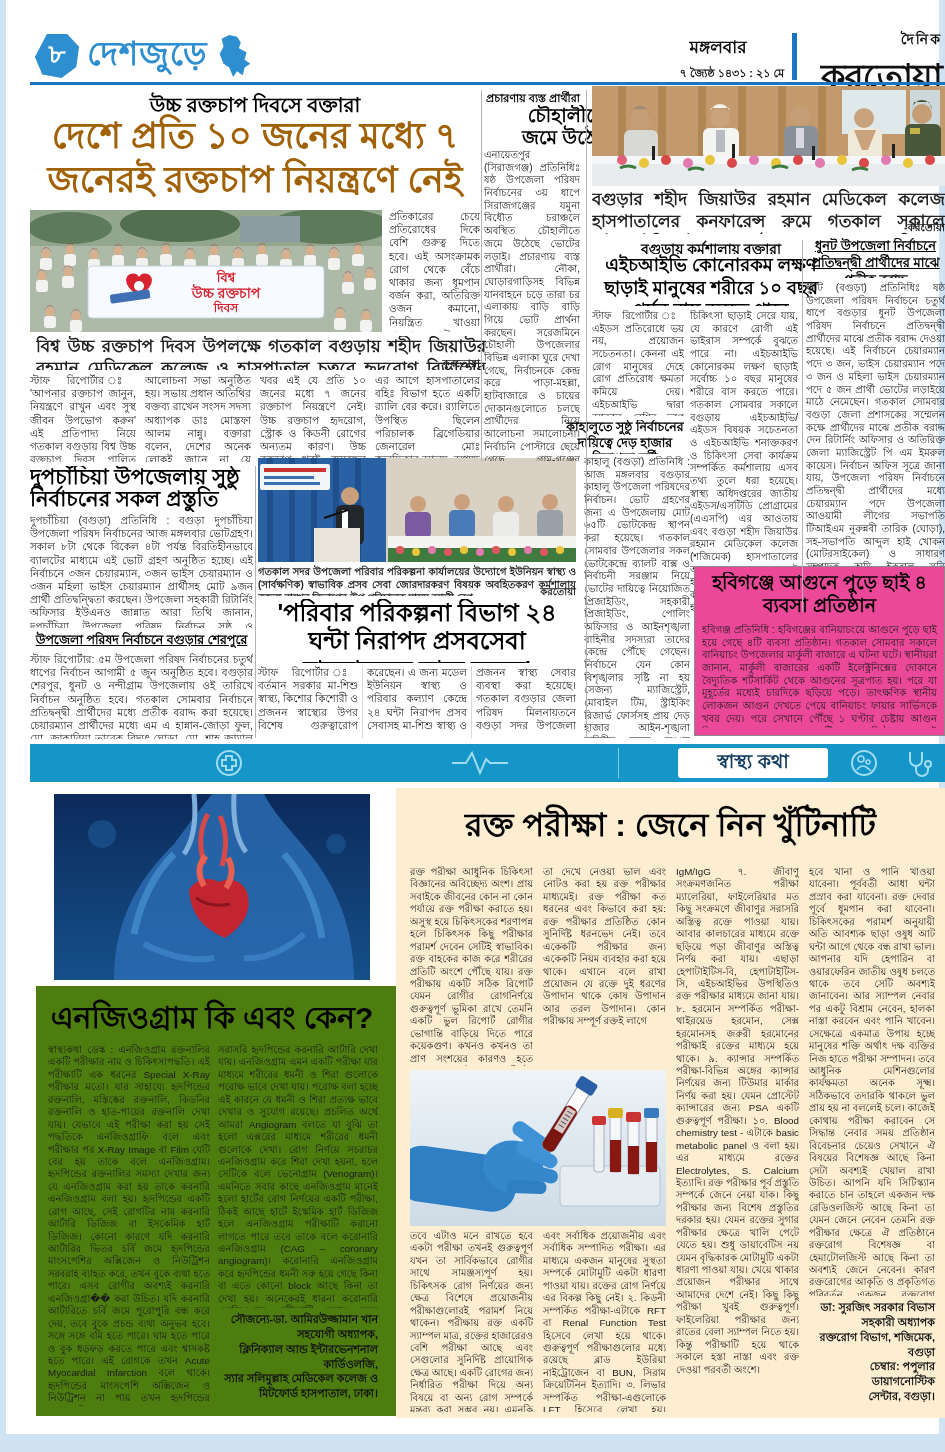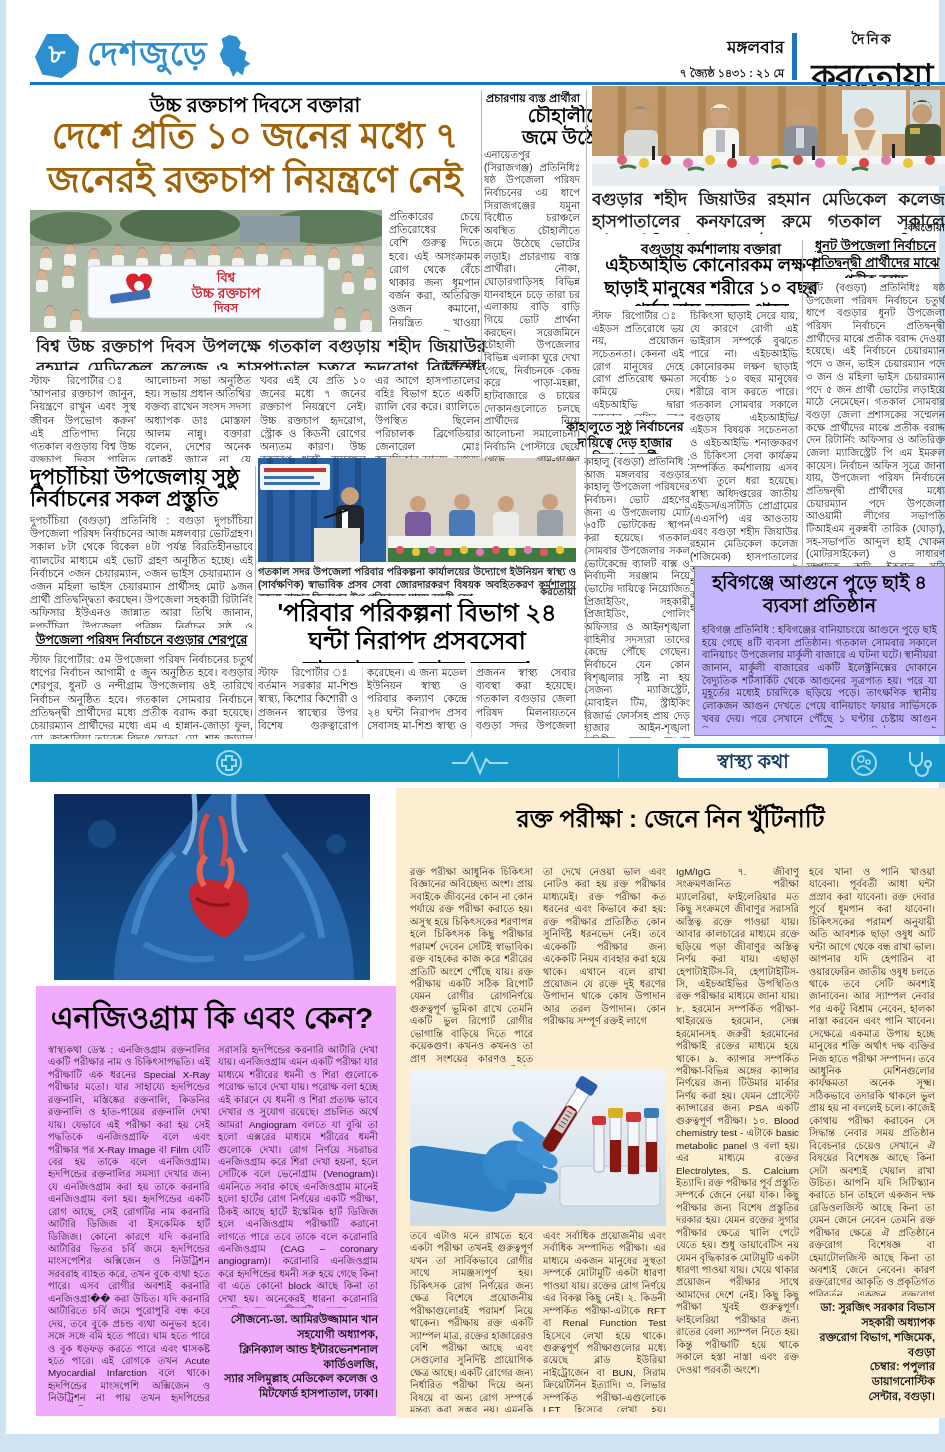--- a/index.html
+++ b/index.html
@@ -19,32 +19,32 @@
   .rule-blue{position:absolute;background:#1b74bd;}
   .photo{position:absolute;overflow:hidden;background:#ccc;}
   .photo svg{display:block;width:100%;height:100%;}
   
   .logo-wrap{position:absolute;left:34px;top:28px;display:flex;align-items:center;gap:7px;}
   .logo-hex{width:46px;height:46px;background:#2e8fd0;display:flex;align-items:center;justify-content:center;
             color:#fff;font-size:26px;font-weight:bold;
             clip-path:polygon(28% 2%,72% 2%,98% 30%,92% 74%,60% 98%,18% 90%,2% 52%);}
   .logo-name{font-size:33px;font-weight:bold;color:#2e8fd0;letter-spacing:1px;}
   .dateline{position:absolute;left:652px;top:34px;width:132px;text-align:right;}
-  .dateline .wd{font-size:17px;font-weight:bold;}
+  .dateline .wd{font-size:17px;font-weight:bold;text-align:center;}
   .dateline .dt{font-size:11px;font-weight:bold;margin-top:3px;}
   .mast-bar{position:absolute;left:792px;top:33px;width:5px;height:47px;background:#1b74bd;}
-  .masthead{position:absolute;left:802px;top:28px;width:140px;text-align:center;}
+  .masthead{position:absolute;left:802px;top:28px;width:140px;text-align:right;}
   .masthead .pre{font-size:14px;font-weight:bold;letter-spacing:2px;}
   .masthead .nm{font-size:35px;font-weight:bold;letter-spacing:-1px;margin-top:-2px;}
   
   .hbanner{position:absolute;left:30px;top:744px;width:915px;height:38px;background:#1595c8;}
   .hbanner .titlebox{position:absolute;left:648px;top:4px;width:150px;height:30px;background:#fff;border-radius:3px;
                      display:flex;align-items:center;justify-content:center;font-size:19px;font-weight:bold;color:#123a5e;}
   .hbanner .sep{position:absolute;top:4px;width:1px;height:30px;background:#7fcbe4;}
-  .greenpanel{position:absolute;left:36px;top:986px;width:412px;height:430px;background:#f0abfc;}
+  .greenpanel{position:absolute;left:36px;top:986px;width:412px;height:430px;background:#4d7c0f;}
   .creampanel{position:absolute;left:396px;top:788px;width:549px;height:630px;background:#fdeed2;}
   .credit-block{font-size:11px;font-weight:bold;line-height:1.35;text-align:right;color:#111;}
 </style>
 </head>
 <body>
 
 <div class="page">
 
   <div class="edge" style="left:0;top:0;width:6px;height:1452px;"></div>
   <div class="edge" style="right:0;top:0;width:6px;height:1452px;"></div>
@@ -235,21 +235,21 @@
   <div class="abs credit" style="left:860px;top:220px;width:85px;">-করতোয়া</div>
 
   <div class="abs kicker" style="left:592px;top:238px;width:238px;height:16px;font-size:14px;">বগুড়ায় কর্মশালায় বক্তারা</div>
   <div class="abs hl" style="left:592px;top:254px;width:238px;height:52px;font-size:18px;line-height:1.25;">এইচআইভি কোনোরকম লক্ষণ ছাড়াই মানুষের শরীরে ১০ বছর পর্যন্ত বাস করতে পারে</div>
   <div class="abs body-txt" style="left:592px;top:310px;width:92px;height:106px;font-size:10px;">স্টাফ রিপোর্টার ঃ এইডস প্রতিরোধে ভয় নয়, প্রয়োজন সচেতনতা। কেননা এই রোগ মানুষের দেহে রোগ প্রতিরোধ ক্ষমতা কমিয়ে দেয়। এইচআইভি দ্বারা আক্রান্ত বেশির ভাগ রোগীই কোনো লক্ষণ ছাড়া এ রোগ বহন করে। তবে কখনো কখনো এ ভাইরাসে আক্রান্ত হওয়ার ৬ থেকে ৭ সপ্তাহ পর কিছু কিছু নির্দিষ্ট লক্ষণ দেখা দিতে পারে। যেমন-জ্বর, গলাব্যথা, মাথাব্যথা, মুখের অভ্যন্তরে ঘা, দীর্ঘমেয়াদি কাশি, স্বাস্থ্যের অবনতি, লসিকা গ্রন্থি ফুলে ওঠা ইত্যাদি। এসব লক্ষণ কোনো</div>
   <div class="abs body-txt" style="left:690px;top:310px;width:108px;height:304px;font-size:10px;">চিকিৎসা ছাড়াই সেরে যায়, যে কারণে রোগী এই ভাইরাস সম্পর্কে বুঝতে পারে না। এইচআইভি কোনোরকম লক্ষণ ছাড়াই সর্বোচ্চ ১০ বছর মানুষের শরীরে বাস করতে পারে। গতকাল সোমবার সকালে বগুড়ায় এইচআইভি/এইডস বিষয়ক সচেতনতা ও এইচআইভি শনাক্তকরণ ও চিকিৎসা সেবা কার্যক্রম সম্পর্কিত কর্মশালায় এসব তথ্য তুলে ধরা হয়েছে। স্বাস্থ্য অধিদপ্তরের জাতীয় এইডস/এসটিডি প্রোগ্রামের (এএসপি) এর আওতায় এবং বগুড়া শহীদ জিয়াউর রহমান মেডিকেল কলেজ (শজিমেক) হাসপাতালের আয়োজনে এই হাসপাতালের কনফারেন্স কক্ষে কর্মশালাটি অনুষ্ঠিত হয়। কর্মশালায় প্রধান অতিথি হিসেবে উপস্থিত ছিলেন বগুড়া সাত আসনের সংসদ সদস্য এবং বিএমএ (বাংলাদেশ মেডিকেল এসোসিয়েশন) এর সভাপতি ডাঃ মোস্তফা আলম নান্নু এমপি। শহীদ জিয়াউর রহমান মেডিকেল কলেজ (শজিমেক) হাসপাতালের পরিচালক ব্রিগেডিয়ার জেনারেল ডাঃ জুলফিকার আলমের সভাপতিত্বে বিশেষ অতিথি হিসেবে উপস্থিত ছিলেন শজিমেক (৬ পৃ: ৪ ক: প্র:)</div>
 
   <div class="abs hl hl-ul" style="left:806px;top:238px;width:139px;height:40px;font-size:13px;line-height:1.3;">ধুনট উপজেলা নির্বাচনে প্রতিদ্বন্দ্বী প্রার্থীদের মাঝে প্রতীক বরাদ্দ</div>
   <div class="abs body-txt" style="left:806px;top:282px;width:139px;height:330px;font-size:10px;">ধুনট (বগুড়া) প্রতিনিধিঃ ষষ্ঠ উপজেলা পরিষদ নির্বাচনে চতুর্থ ধাপে বগুড়ার ধুনট উপজেলা পরিষদ নির্বাচনে প্রতিদ্বন্দ্বী প্রার্থীদের মাঝে প্রতীক বরাদ্দ দেওয়া হয়েছে। এই নির্বাচনে চেয়ারম্যান পদে ৩ জন, ভাইস চেয়ারম্যান পদে ৩ জন ও মহিলা ভাইস চেয়ারম্যান পদে ৫ জন প্রার্থী ভোটের লড়াইয়ে মাঠে নেমেছেন। গতকাল সোমবার বগুড়া জেলা প্রশাসকের সম্মেলন কক্ষে প্রার্থীদের মাঝে প্রতীক বরাদ্দ দেন রিটার্নিং অফিসার ও অতিরিক্ত জেলা ম্যাজিস্ট্রেট পি এম ইমরুল কায়েস। নির্বাচন অফিস সূত্রে জানা যায়, উপজেলা পরিষদ নির্বাচনে প্রতিদ্বন্দ্বী প্রার্থীদের মধ্যে চেয়ারম্যান পদে উপজেলা আওয়ামী লীগের সভাপতি টিআইএম নুরুন্নবী তারিক (ঘোড়া), সহ-সভাপতি আব্দুল হাই খোকন (মোটরসাইকেল) ও সাধারণ সম্পাদক অমি ইকবাল সনি (আনারস)। ভাইস চেয়ারম্যান পদে উপজেলা ছাত্রলীগের সাবেক সভাপতি ইকবাল হোসেন রিপন (তালা), পৌর যুবলীগের সাবেক সম্পাদক চপল মাহমুদ (টিউবওয়েল) ও যুবলীগ নেতা অমৃত কুমার সাহা লিটন (মাইক) এবং মহিলা ভাইস চেয়ারম্যান পদে উপজেলা আওয়ামী লীগের সাবেক মহিলা বিষয়ক সম্পাদক নাজনীন নাহার (হাঁস), উপজেলা মহিলা আওয়ামী লীগের সভাপতি পপি সাহা (কলস), সাধারণ সম্পাদক সুলতানা জাহান (সেলাই মেশিন), এলাঙ্গী ইউনিয়ন আওয়ামী লীগের মহিলা বিষয়ক সম্পাদিকা রেবেকা সুলতানা রেবা (ফুটবল) ও উপজেলা যুব মহিলা লীগের সভাপতি সিমা আক্তার (প্রজাপতি)। ধুনট উপজেলা নির্বাচন কর্মকর্তা নুরুজ্জামান খান বলেন, এ উপজেলার মোট ভোটার সংখ্যা ২ লাখ ৪৫ হাজার ৩২৪ জন। এদের মধ্যে পুরুষ ভোটার ১ লাখ ২৬ হাজার ৬৪৪ জন এবং মহিলা ভোটার ১ লাখ ১৮ হাজার ৬৮০ জন। ভোট কেন্দ্রের সংখ্যা ৮০টি।</div>
 
-  <div class="abs" style="left:694px;top:566px;width:251px;height:170px;background:#c4b5fd;border:1px solid #8a8a8a;padding:5px 7px;">
+  <div class="abs" style="left:694px;top:566px;width:251px;height:170px;background:#ec4899;border:1px solid #8a8a8a;padding:5px 7px;">
     <div class="hl" style="font-size:19px;line-height:1.2;height:48px;">হবিগঞ্জে আগুনে পুড়ে ছাই ৪ ব্যবসা প্রতিষ্ঠান</div>
     <div class="body-txt" style="height:104px;margin-top:4px;font-size:10px;">হবিগঞ্জ প্রতিনিধি : হবিগঞ্জের বানিয়াচংয়ে আগুনে পুড়ে ছাই হয়ে গেছে ৪টি ব্যবসা প্রতিষ্ঠান। গতকাল সোমবার সকালে বানিয়াচং উপজেলার মার্কুলী বাজারে এ ঘটনা ঘটে। স্থানীয়রা জানান, মার্কুলী বাজারের একটি ইলেক্ট্রনিক্সের দোকানে বৈদ্যুতিক শর্টসার্কিট থেকে আগুনের সূত্রপাত হয়। পরে যা মুহূর্তের মধ্যেই চারদিকে ছড়িয়ে পড়ে। তাৎক্ষণিক স্থানীয় লোকজন আগুন দেখতে পেয়ে বানিয়াচং ফায়ার সার্ভিসকে খবর দেয়। পরে সেখানে পৌঁছে ১ ঘণ্টার চেষ্টায় আগুন নিয়ন্ত্রণে আনা হয়। ততক্ষণে ৪টি ব্যবসা প্রতিষ্ঠান পুড়ে ছাই হয়ে যায়। এ ব্যাপারে বানিয়াচং ফায়ার সার্ভিস লিডার মো. রিয়াজ উদ্দিন জানান, একটি ইলেক্ট্রনিক্সের দোকানে বৈদ্যুতিক শর্টসার্কিট থেকে আগুনের সূত্রপাত হয়। ১ ঘণ্টার চেষ্টায় আগুন নিয়ন্ত্রণে আসে। আগুনে ৪টি দোকান পুড়ে ছাই হয়ে গেছে।</div>
   </div>
 
   <div class="vline" style="left:481px;top:90px;height:372px;"></div>
   <div class="vline" style="left:586px;top:90px;height:648px;"></div>
   <div class="vline" style="left:802px;top:240px;height:372px;"></div>
   <div class="vline" style="left:255px;top:466px;height:272px;"></div>
 
   <div class="hbanner">
@@ -304,21 +304,21 @@
     <div class="abs credit-block" style="left:182px;top:326px;width:160px;height:96px;">
       <div>সৌজন্যে-ডা. আমিরউজ্জামান খান</div>
       <div>সহযোগী অধ্যাপক,</div>
       <div>ক্লিনিক্যাল আন্ড ইন্টারভেনশনাল কার্ডিওলজি,</div>
       <div>স্যার সলিমুল্লাহ মেডিকেল কলেজ ও</div>
       <div>মিটফোর্ড হাসপাতাল, ঢাকা।</div>
     </div>
   </div>
 
   <div class="creampanel">
-    <div class="abs hl" style="left:10px;top:12px;width:529px;height:56px;font-size:24px;">রক্ত পরীক্ষা : জেনে নিন খুঁটিনাটি</div>
+    <div class="abs hl" style="left:10px;top:12px;width:529px;height:56px;font-size:32px;">রক্ত পরীক্ষা : জেনে নিন খুঁটিনাটি</div>
 
     <div class="abs body-txt" style="left:14px;top:78px;width:123px;height:200px;font-size:9.8px;">রক্ত পরীক্ষা আধুনিক চিকিৎসা বিজ্ঞানের অবিচ্ছেদ্য অংশ। প্রায় সবাইকে জীবনের কোন না কোন পর্যায়ে রক্ত পরীক্ষা করাতে হয়। অসুস্থ হয়ে চিকিৎসকের শরণাপন্ন হলে চিকিৎসক কিছু পরীক্ষার পরামর্শ দেবেন সেটিই স্বাভাবিক। রক্ত বাহকের কাজ করে শরীরের প্রতিটি অংশে পৌঁছে যায়। রক্ত পরীক্ষায় একটি সঠিক রিপোর্ট যেমন রোগীর রোগনির্ণয়ে গুরুত্বপূর্ণ ভূমিকা রাখে তেমনি একটি ভুল রিপোর্ট রোগীর ভোগান্তি বাড়িয়ে দিতে পারে কয়েকগুণ। কখনও কখনও তা প্রাণ সংশয়ের কারণও হতে পারে। কাজেই রোগ নির্ণয়, চিকিৎসা আর চিকিৎসার প্রভাব বোঝার জন্য রক্ত পরীক্ষার প্রয়োজনীয়তা অনস্বীকার্য।</div>
     <div class="abs body-txt" style="left:147px;top:78px;width:123px;height:200px;font-size:9.8px;">তা দেখে নেওয়া ভাল এবং নোটও করা হয় রক্ত পরীক্ষার মাধ্যমেই। রক্ত পরীক্ষা কত ধরনের এবং কিভাবে করা হয়: রক্ত পরীক্ষার প্রতিষ্ঠিত কোন সুনির্দিষ্ট ধরনভেদ নেই। তবে একেকটি পরীক্ষার জন্য একেকটি নিয়ম ব্যবহার করা হয়ে থাকে। এখানে বলে রাখা প্রয়োজন যে রক্তে দুই ধরণের উপাদান থাকে কোষ উপাদান আর তরল উপাদান। কোন পরীক্ষায় সম্পূর্ণ রক্তই লাগে</div>
 
     <div class="photo" style="left:14px;top:282px;width:256px;height:156px;">
       <svg viewBox="0 0 256 156" preserveAspectRatio="none">
         <defs>
             <linearGradient id="lab" x1="0" y1="0" x2="0" y2="1">
               <stop offset="0" stop-color="#eef4f8"></stop>
               <stop offset="1" stop-color="#cddbe6"></stop>

